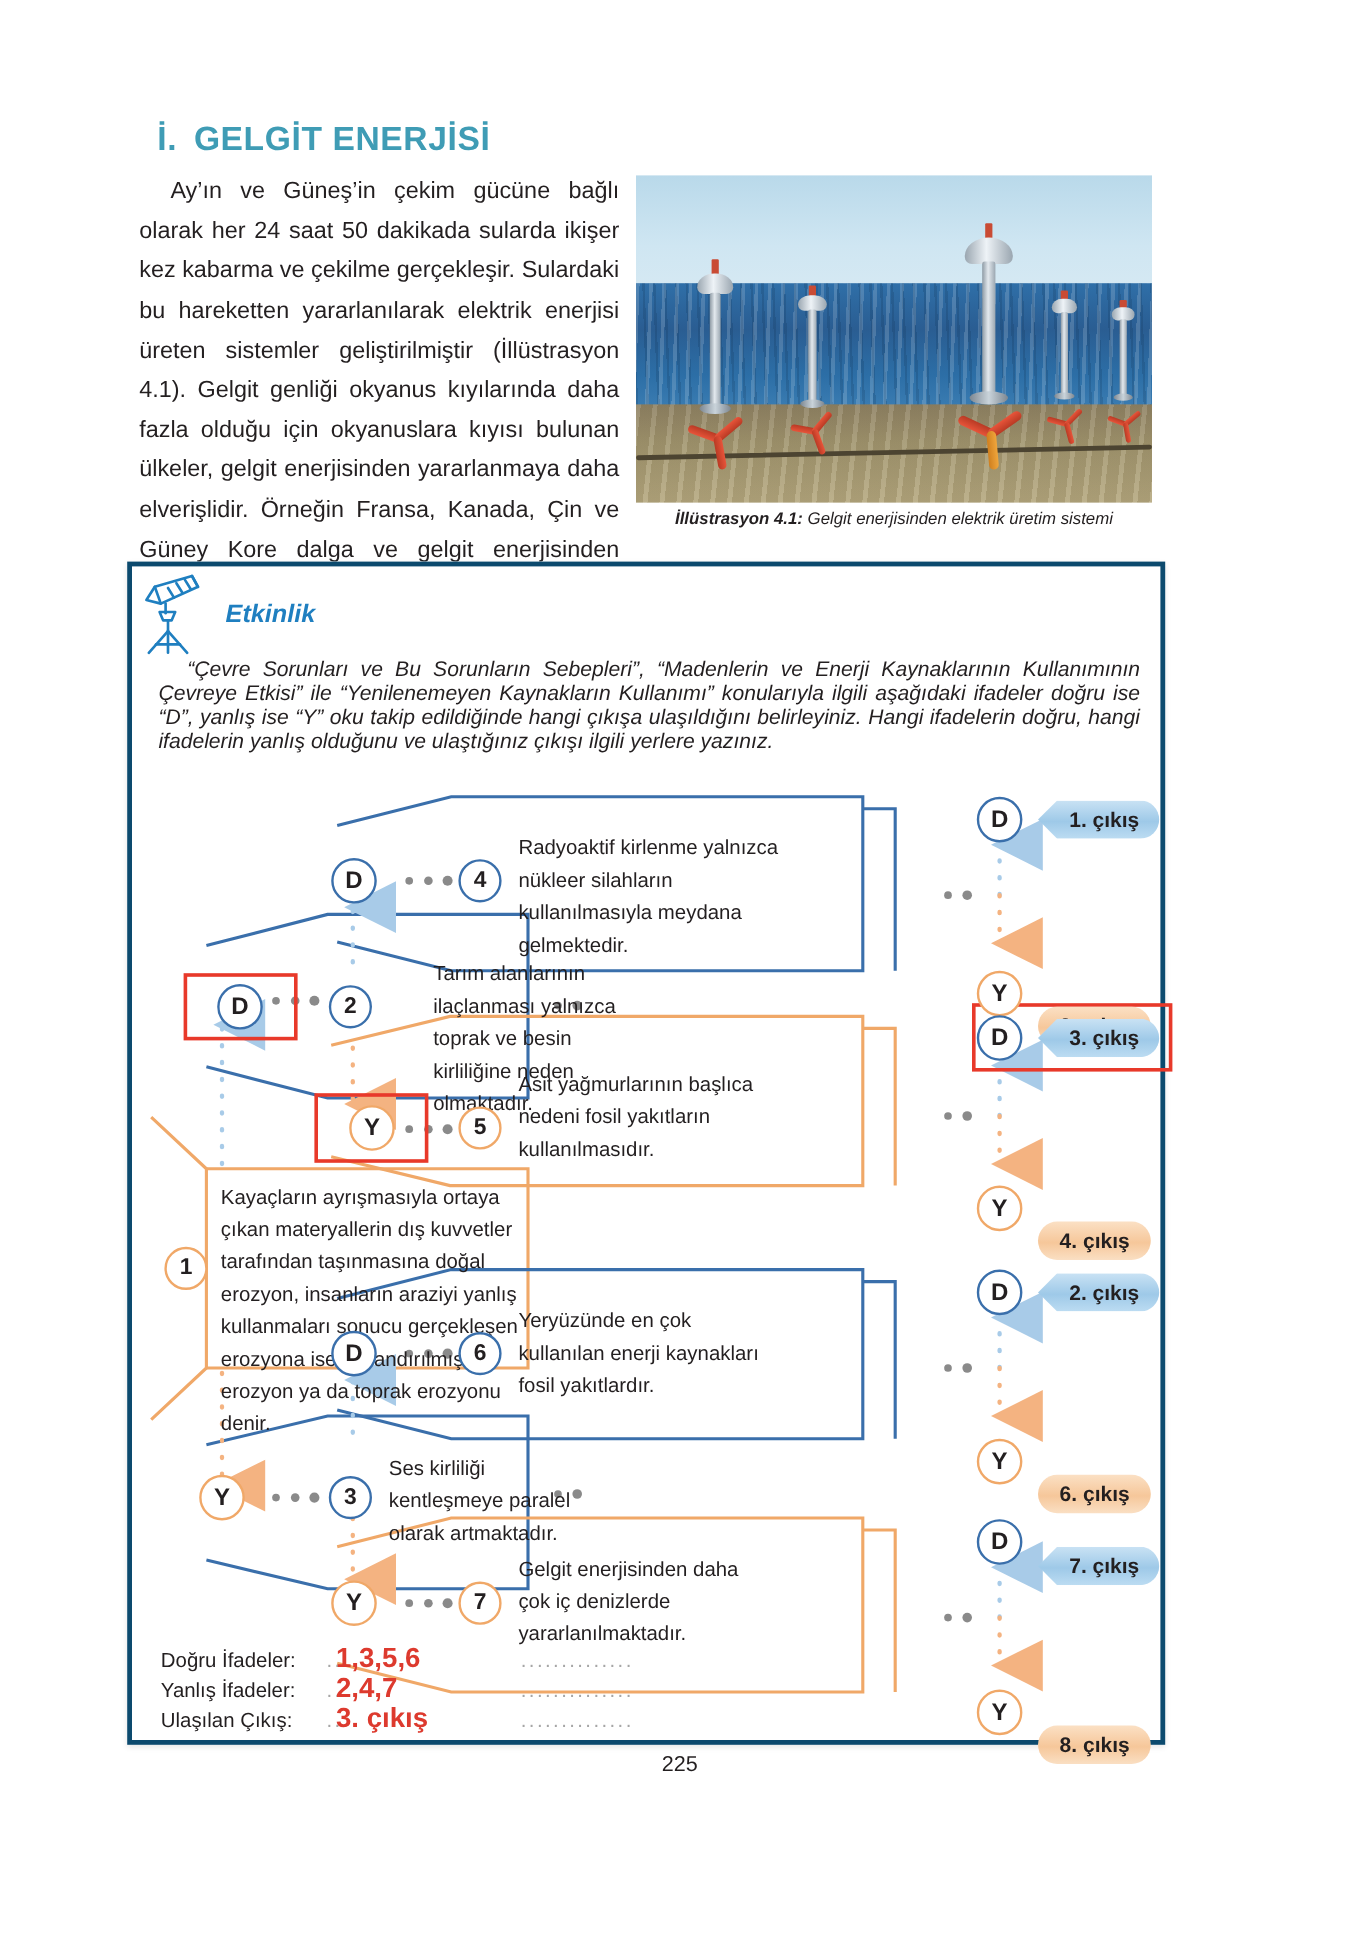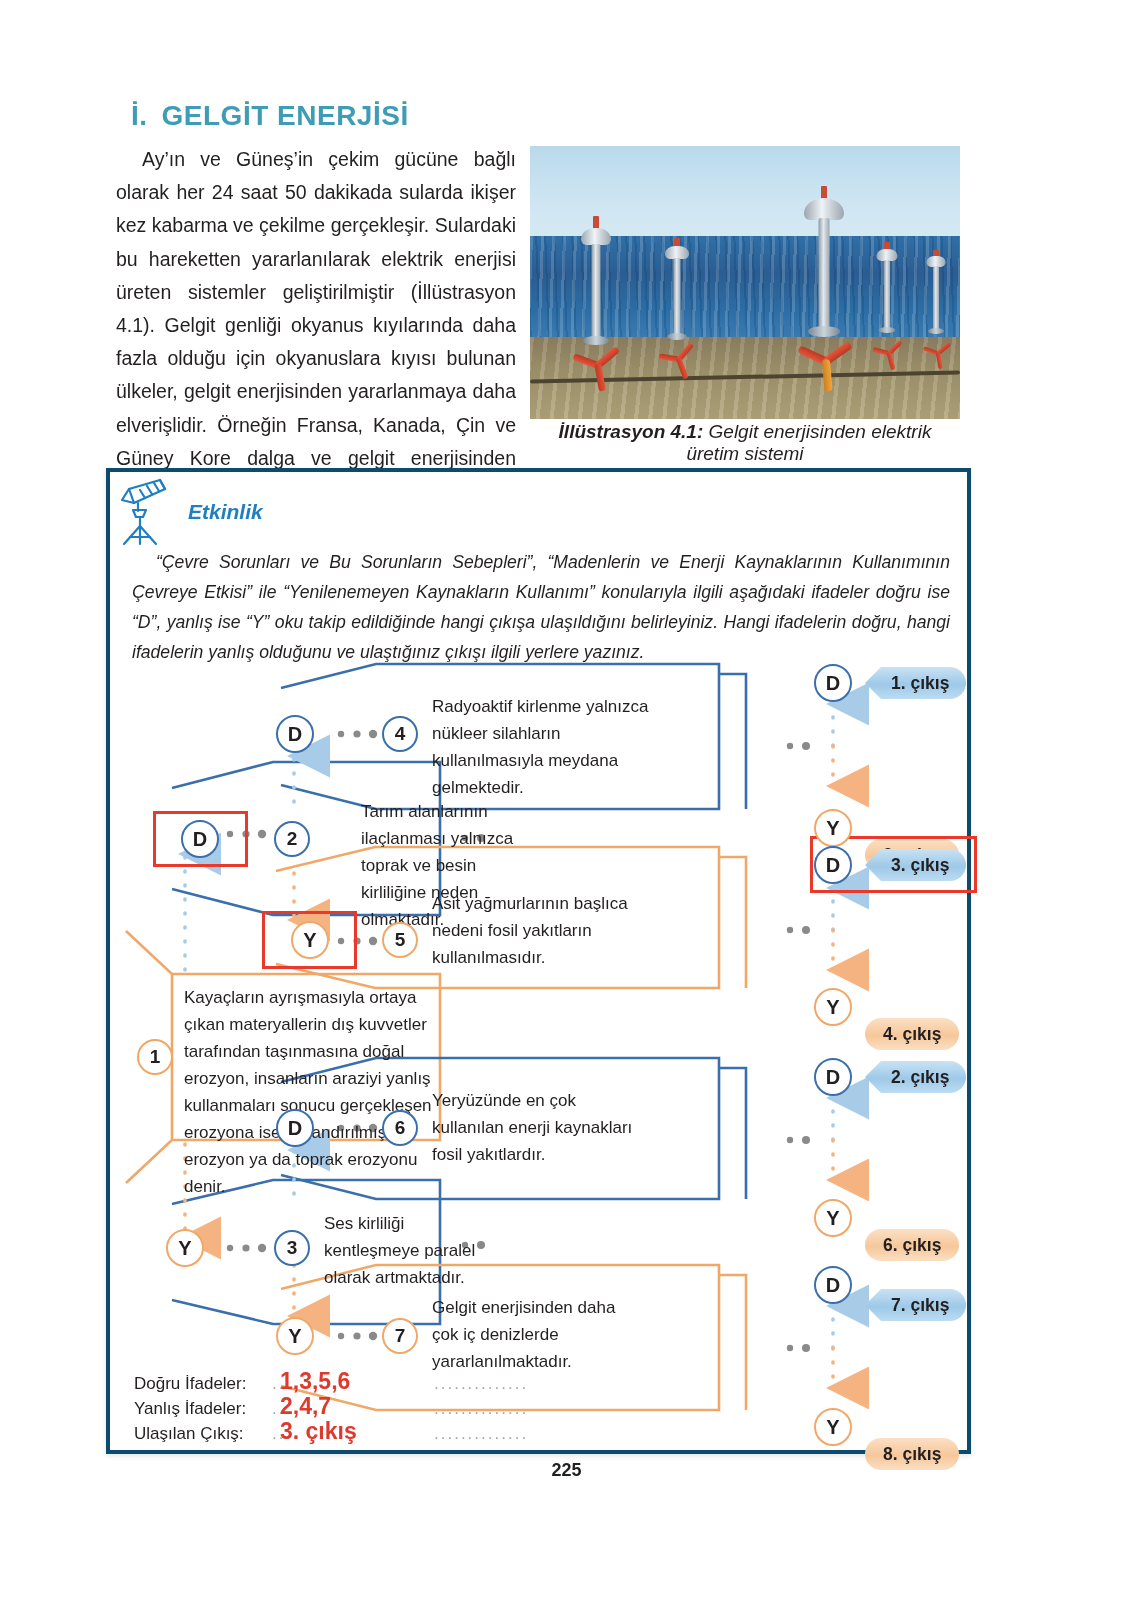--- a/index.html
+++ b/index.html
@@ -54,39 +54,39 @@
   .t-base{position:absolute;left:50%;transform:translateX(-50%);
        width:26px;height:9px;background:linear-gradient(90deg,#7d8791,#c9d3da 50%,#7d8791);
        border-radius:50%;}
   .rotor{position:absolute;width:0;height:0;}
   .blade{position:absolute;width:28px;height:7px;border-radius:4px;transform-origin:2px 50%;}
   .blade.red{background:linear-gradient(#e8543a,#b93a24);}
   .blade.orange{background:linear-gradient(#f0a63c,#cf7f1f);}
 
   #illo-caption{
     position:absolute;left:530px;top:421px;width:430px;
-    text-align:center;font-size:19px;line-height:22px;font-style:italic;color:#231f20;
+    text-align:center;font-size:14px;line-height:22px;font-style:italic;color:#231f20;
   }
   #illo-caption b{font-style:italic;}
 
   
   #panel{
     position:absolute;left:106px;top:468px;width:857px;height:978px;
     background:#ffffff;border:4px solid #0c4a6e;
     box-shadow:0 2px 5px rgba(0,0,0,.10);
   }
   #etkinlik-title{
     position:absolute;left:78px;top:28px;
     font-size:21px;font-weight:bold;font-style:italic;color:#1f7fc0;
   }
   #telescope{position:absolute;left:6px;top:4px;width:72px;height:72px;}
 
   #activity-text{
     position:absolute;left:22px;top:75px;width:818px;
-    font-size:17.6px;line-height:30px;font-style:italic;text-align:justify;color:#231f20;
+    font-size:17.6px;line-height:20px;font-style:italic;text-align:justify;color:#231f20;
   }
   #activity-text .indent{display:inline-block;width:24px;}
 
   
   #flow{position:absolute;left:0;top:186px;width:857px;height:792px;}
   #flow svg{position:absolute;left:0;top:0;}
 
   .stmt{
     position:absolute;font-size:17px;line-height:27px;color:#231f20;
   }
@@ -126,21 +126,21 @@
   #answers{position:absolute;left:24px;top:900px;width:420px;}
   .ans-row{position:relative;height:25px;font-size:17px;color:#231f20;white-space:nowrap;}
   .ans-label{position:absolute;left:0;top:2px;}
   .ans-dots{position:absolute;left:138px;top:2px;color:#a6a6a6;letter-spacing:2px;}
   .ans-val{position:absolute;color:#dd3a2e;font-weight:bold;font-size:23px;top:-4px;}
   .ans-tail{position:absolute;left:300px;top:2px;color:#a6a6a6;letter-spacing:2px;}
 
   
   #page-number{
     position:absolute;left:0;top:1460px;width:1133px;text-align:center;
-    font-size:18px;color:#231f20;font-weight:bold;
+    font-size:18px;color:#231f20;
   }
 </style>
 </head>
 <body>
 
 <div class="page">
 
   <div id="heading">
     <span class="num">İ.</span><span>GELGİT ENERJİSİ</span>
   </div>

